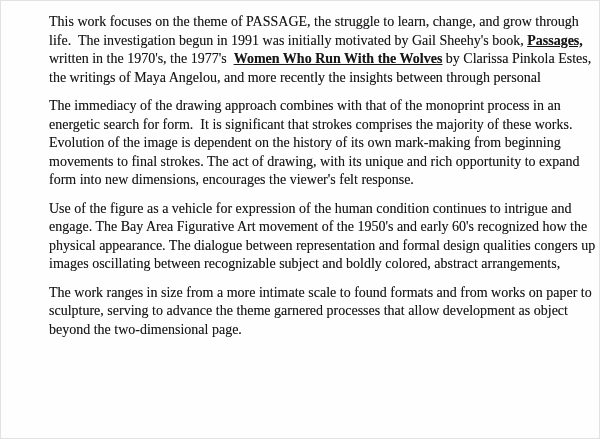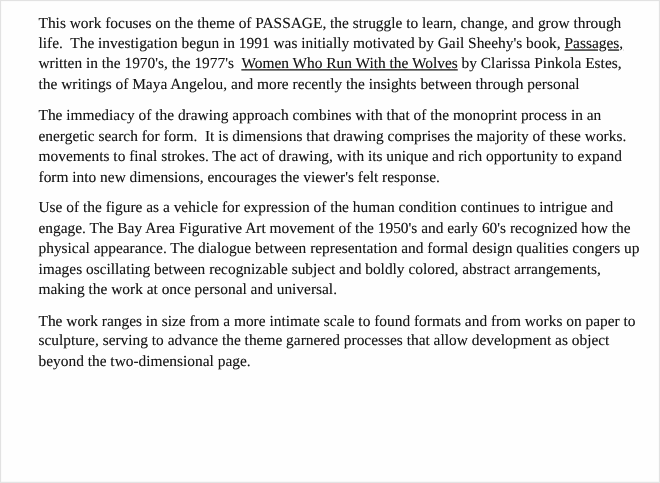--- a/index.html
+++ b/index.html
@@ -7,62 +7,62 @@
     width: 600px;
     height: 439px;
     overflow: hidden;
     background: #ffffff;
   }
   .page {
     width: 600px;
     height: 439px;
     background: #fefefe;
     border: 1px solid #e2e2e2;
-    padding: 12px 8px 0 34px;
+    padding: 12px 8px 0 48px;
     overflow: hidden;
     font-family: "Liberation Serif", "DejaVu Serif", serif;
     color: #171717;
     text-shadow: 0 0 0.5px rgba(30,30,30,0.45);
   }
   .para {
     margin: 0 0 10px 0;
     font-size: 14px;
     line-height: 18.5px;
   }
   .line {
     display: block;
     white-space: pre;
   }
-  .u { text-decoration: underline; }
+  .u { text-decoration: underline; font-weight: bold; }
 </style>
 </head>
 <body>
 
 <div class="page">
 
   <p class="para">
     <span class="line">This work focuses on the theme of PASSAGE, the struggle to learn, change, and grow through</span>
     <span class="line"><span>life.  The investigation begun in 1991 was initially motivated by Gail Sheehy's book, </span><span class="u">Passages,</span></span>
     <span class="line"><span>written in the 1970's, the 1977's  </span><span class="u">Women Who Run With the Wolves</span><span> by Clarissa Pinkola Estes,</span></span>
     <span class="line">the writings of Maya Angelou, and more recently the insights between through personal</span>
   </p>
 
   <p class="para">
     <span class="line">The immediacy of the drawing approach combines with that of the monoprint process in an</span>
-    <span class="line">energetic search for form.  It is dimensions that drawing comprises the majority of these works.</span>
+    <span class="line">energetic search for form.  It is significant that strokes comprises the majority of these works.</span>
+    <span class="line">Evolution of the image is dependent on the history of its own mark-making from beginning</span>
     <span class="line">movements to final strokes. The act of drawing, with its unique and rich opportunity to expand</span>
     <span class="line">form into new dimensions, encourages the viewer's felt response.</span>
   </p>
 
   <p class="para">
     <span class="line">Use of the figure as a vehicle for expression of the human condition continues to intrigue and</span>
     <span class="line">engage. The Bay Area Figurative Art movement of the 1950's and early 60's recognized how the</span>
     <span class="line">physical appearance. The dialogue between representation and formal design qualities congers up</span>
     <span class="line">images oscillating between recognizable subject and boldly colored, abstract arrangements,</span>
-    <span class="line">making the work at once personal and universal.</span>
   </p>
 
 
   <p class="para">
     <span class="line">The work ranges in size from a more intimate scale to found formats and from works on paper to</span>
     <span class="line">sculpture, serving to advance the theme garnered processes that allow development as object</span>
     <span class="line">beyond the two-dimensional page.</span>
   </p>
 
 </div>

